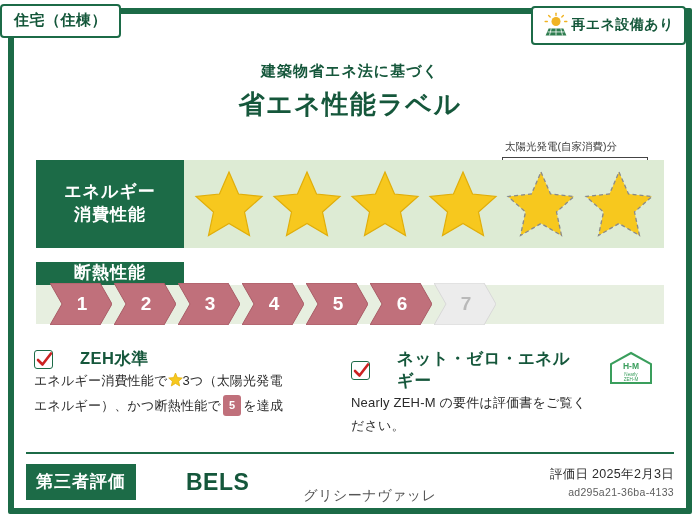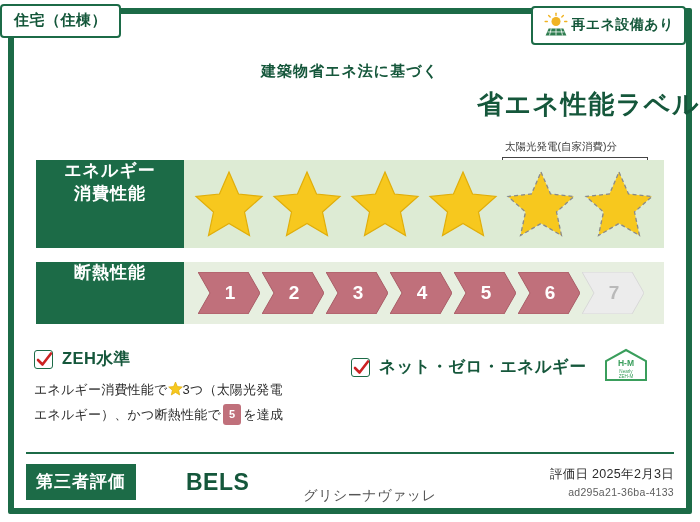--- a/index.html
+++ b/index.html
@@ -71,42 +71,43 @@
     top: 62px; left: 0; width: 700px;
     text-align: center;
     font-size: 15px;
     font-weight: bold;
     color: #15573b;
     letter-spacing: 1px;
   }
   .title-large {
     position: absolute;
     top: 87px; left: 0; width: 700px;
-    text-align: right;
+    text-align: center;
     font-size: 26px;
     font-weight: bold;
     color: #15573b;
     letter-spacing: 1.5px;
   }
   
   .row {
     position: absolute;
     display: flex;
     align-items: stretch;
   }
   .row-energy { left: 36px; top: 160px; width: 628px; height: 88px; }
-  .row-insul  { left: 36px; top: 262px; width: 628px; height: 62px; }
+  .row-insul  { left: 36px; top: 262px; width: 628px; height: 62px; flex-direction: column; }
 
   .row-label {
     width: 148px;
     background: #1c6b47;
     color: #ffffff;
     display: flex;
     flex-direction: column;
     align-items: center;
+    justify-content: center;
     font-size: 17px;
     font-weight: bold;
     letter-spacing: 1px;
     line-height: 1.35;
   }
   .row-body {
     flex: 1;
     background: #ddebd4;
     position: relative;
   }
@@ -182,22 +183,21 @@
   .claims {
     position: absolute;
     left: 34px; top: 348px;
     width: 634px;
     display: flex;
   }
   .claim { width: 50%; padding-right: 14px; }
   .claim-head {
     display: flex;
     align-items: center;
-    gap: 9px;
-    margin-bottom: 9px;
+    gap: 27px;
   }
   .check {
     width: 19px; height: 19px;
     border: 1.6px solid #1c6b47;
     border-radius: 3px;
     position: relative;
     flex: 0 0 auto;
   }
   .check svg { position: absolute; left: 1px; top: 0px; }
   .claim-title {
@@ -442,20 +442,24 @@
         <span class="claim-title">ネット・ゼロ・エネルギー</span>
         <span>
           <svg class="zeh-logo" viewBox="0 0 46 34">
             <polygon points="23,2 43,13 43,32 3,32 3,13" fill="#ffffff" stroke="#3a9e5c" stroke-width="2"></polygon>
             <text x="23" y="18" font-family="Liberation Sans, sans-serif" font-size="8.5" font-weight="bold" fill="#3a9e5c" text-anchor="middle">H-M</text>
             <text x="23" y="24.5" font-family="Liberation Sans, sans-serif" font-size="4.6" fill="#3a9e5c" text-anchor="middle">Nearly</text>
             <text x="23" y="29.5" font-family="Liberation Sans, sans-serif" font-size="4.6" fill="#3a9e5c" text-anchor="middle">ZEH-M</text>
           </svg>
         </span>
       </div>
+      <div class="claim-text">
+        <span>Nearly ZEH-M の要件は評価書をご覧く</span><br>
+        <span>ださい。</span>
+      </div>
     </div>
 
   </div>
 
   <div class="footer-rule"></div>
   <div class="footer">
     <span class="bels-box">第三者評価</span>
     <span class="bels-word">BELS</span>
     <span class="bldg-name">グリシーナヴァッレ</span>
     <span class="footer-right">

